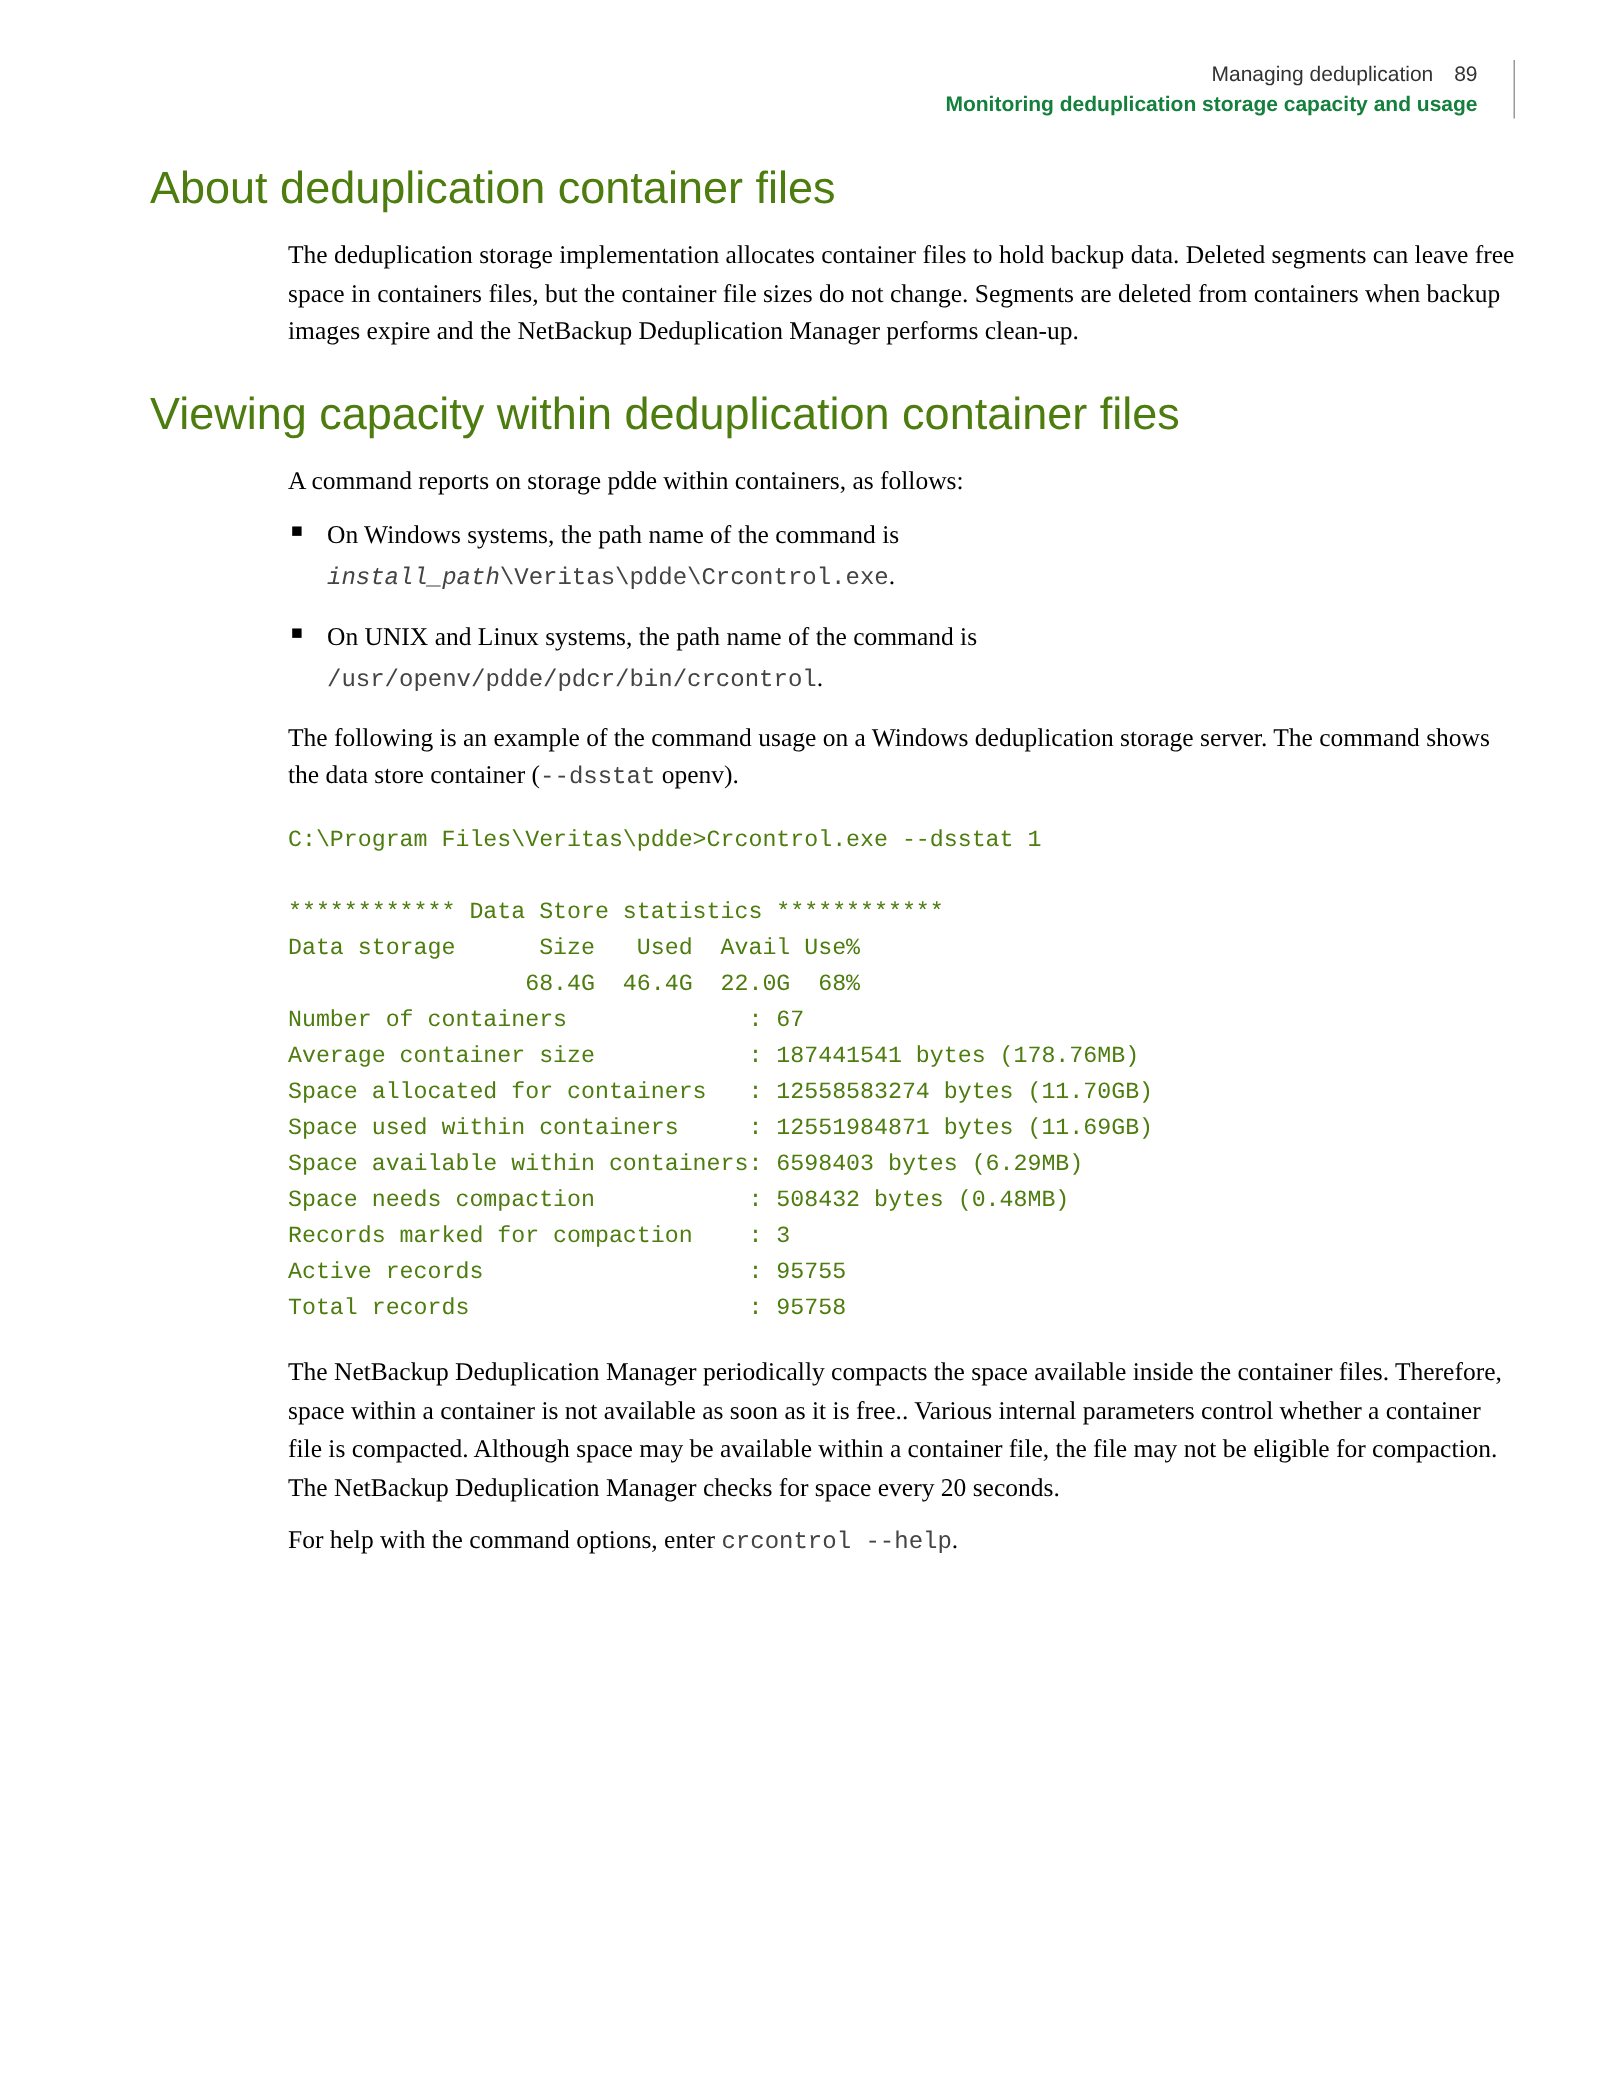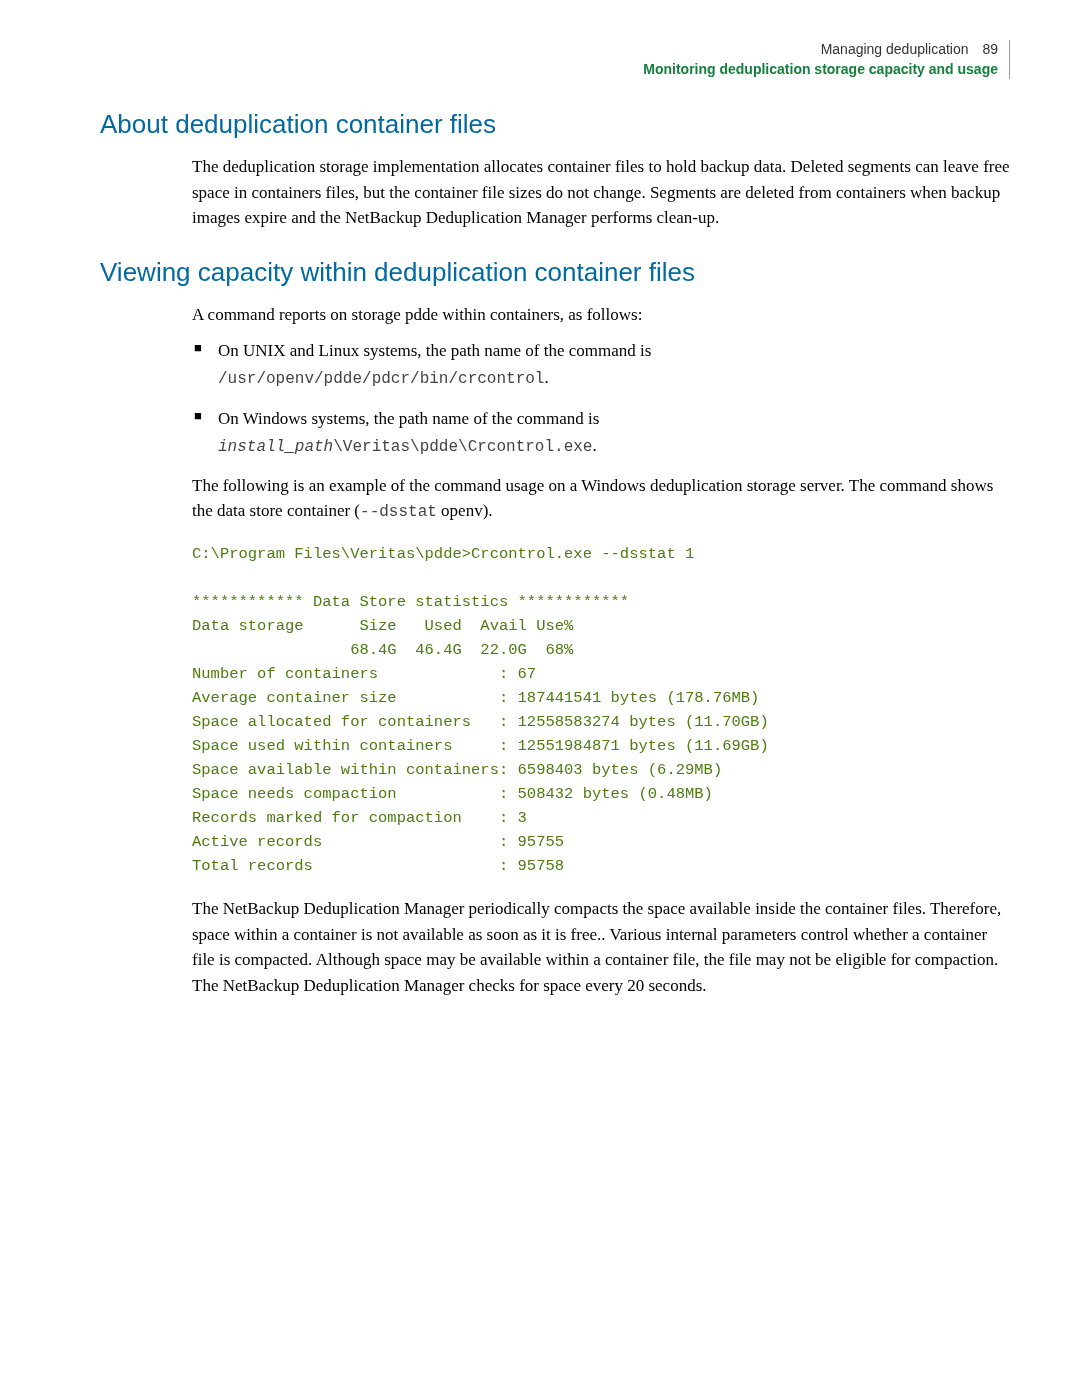--- a/index.html
+++ b/index.html
@@ -12,39 +12,39 @@
   }
   .page {
     padding: 40px 70px 60px 100px;
   }
   .header {
     text-align: right;
     font-size: 14px;
     line-height: 1.4;
     margin-bottom: 30px;
     border-right: 1px solid #999;
-    padding-right: 11px;
+    padding-right: 24px;
     font-family: 'Segoe UI', Arial, sans-serif;
   }
   .header-line1 {
     color: #333;
   }
   .header-page {
     color: #333;
     padding-left: 10px;
   }
   .header-line2 {
     font-weight: bold;
     color: #15803d;
   }
   h2.section {
     font-family: 'Segoe UI', Arial, sans-serif;
     font-weight: 300;
-    font-size: 26px;
-    color: #0369a1;
+    font-size: 30px;
+    color: #4d7c0f;
     margin: 26px 0 14px 0;
   }
   .body-block {
     margin-left: 92px;
   }
   p {
     font-size: 17px;
     line-height: 1.5;
     margin: 10px 0;
   }
@@ -105,26 +105,26 @@
   <div class="body-block">
     <p>The deduplication storage implementation allocates container files to hold backup data. Deleted segments can leave free space in containers files, but the container file sizes do not change. Segments are deleted from containers when backup images expire and the NetBackup Deduplication Manager performs clean-up.</p>
   </div>
 
   <h2 class="section">Viewing capacity within deduplication container files</h2>
   <div class="body-block">
     <p>A command reports on storage pdde within containers, as follows:</p>
 
     <ul class="bullets">
       <li>
+        <span>On Windows systems, the path name of the command is</span><br>
+        <span class="mono-italic">install_path</span><span class="mono">\Veritas\pdde\Crcontrol.exe</span><span>.</span>
+      </li>
+      <li>
         <span>On UNIX and Linux systems, the path name of the command is</span><br>
         <span class="mono">/usr/openv/pdde/pdcr/bin/crcontrol</span><span>.</span>
-      </li>
-      <li>
-        <span>On Windows systems, the path name of the command is</span><br>
-        <span class="mono-italic">install_path</span><span class="mono">\Veritas\pdde\Crcontrol.exe</span><span>.</span>
       </li>
     </ul>
 
     <p>
       <span>The following is an example of the command usage on a Windows deduplication storage server. The command shows the data store container (</span><span class="mono">--dsstat</span><span> openv).</span>
     </p>
 
     <pre class="code">C:\Program Files\Veritas\pdde&gt;Crcontrol.exe --dsstat 1
 
 ************ Data Store statistics ************
@@ -135,15 +135,18 @@
 Space allocated for containers   : 12558583274 bytes (11.70GB)
 Space used within containers     : 12551984871 bytes (11.69GB)
 Space available within containers: 6598403 bytes (6.29MB)
 Space needs compaction           : 508432 bytes (0.48MB)
 Records marked for compaction    : 3
 Active records                   : 95755
 Total records                    : 95758</pre>
 
     <p>The NetBackup Deduplication Manager periodically compacts the space available inside the container files. Therefore, space within a container is not available as soon as it is free.. Various internal parameters control whether a container file is compacted. Although space may be available within a container file, the file may not be eligible for compaction. The NetBackup Deduplication Manager checks for space every 20 seconds.</p>
 
+    <p>
+      <span>For help with the command options, enter </span><span class="mono">crcontrol --help</span><span>.</span>
+    </p>
   </div>
 
 </div>
 
 </body></html>

